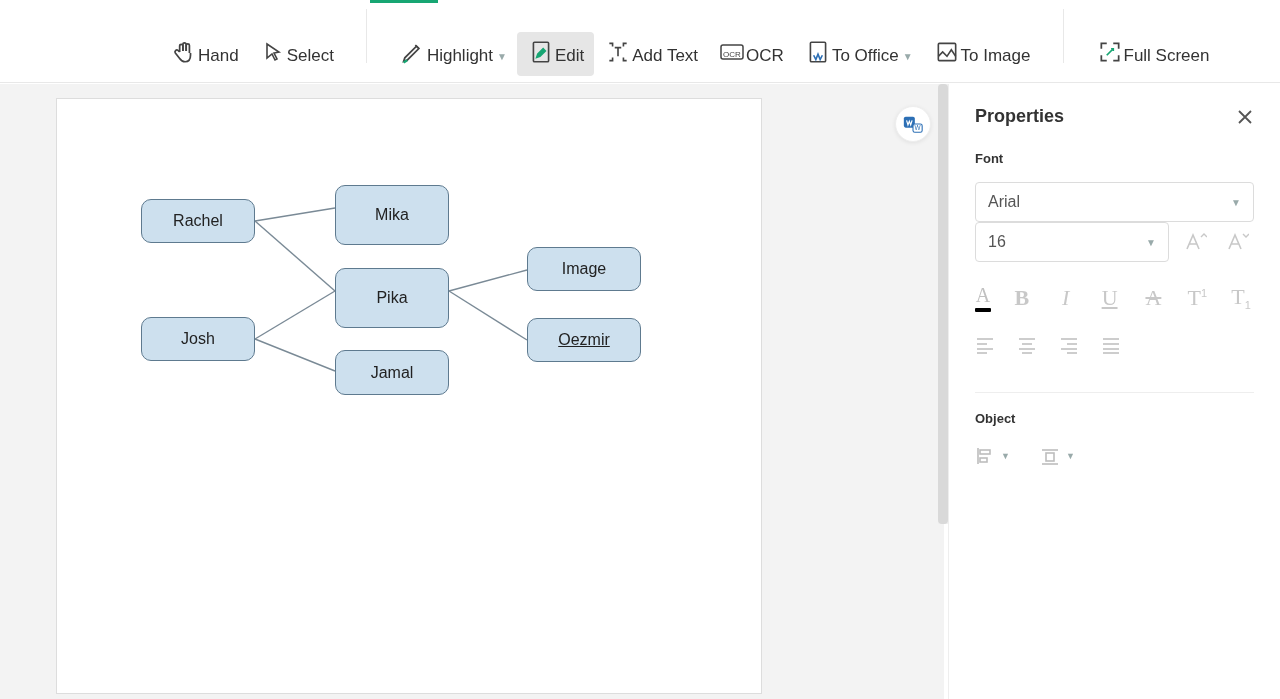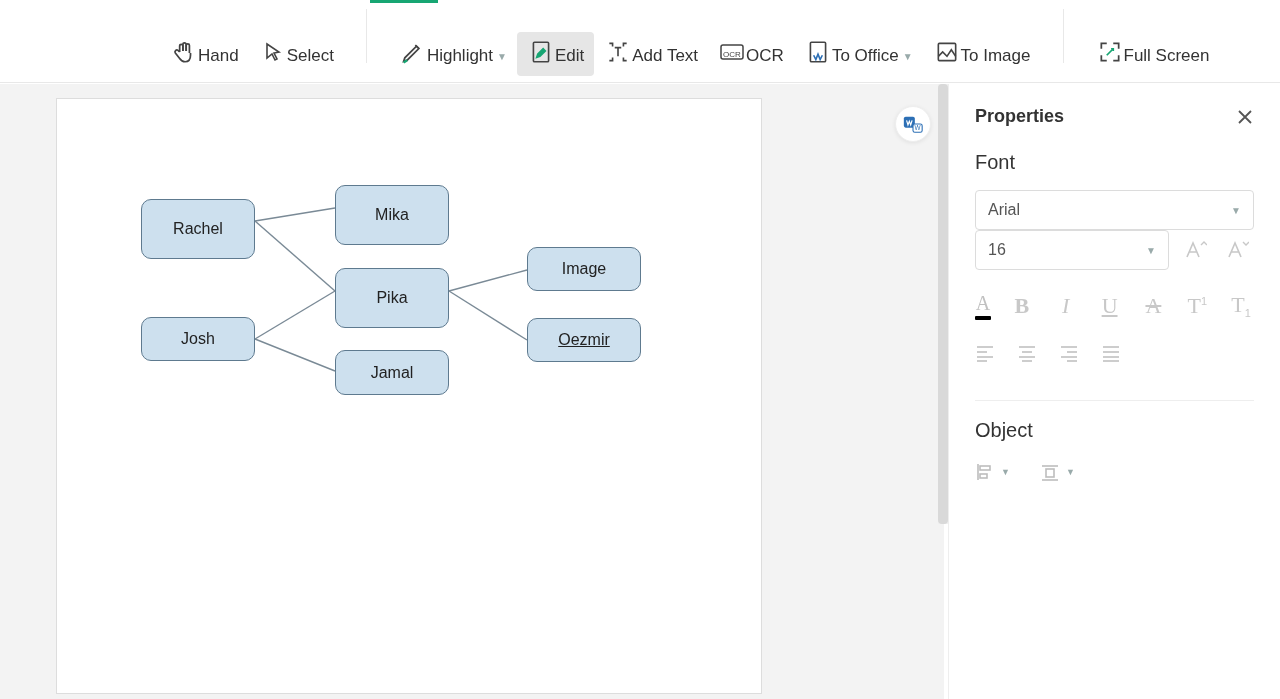--- a/index.html
+++ b/index.html
@@ -61,21 +61,21 @@
 
   
   .panel {
     position: absolute; top: 84px; left: 948px; right: 0; bottom: 0;
     background: #fff; border-left: 1px solid #eee; padding: 22px 26px;
   }
   .panel-header { display:flex; justify-content:space-between; align-items:center; margin-bottom: 24px;}
   .panel-header h2 { font-size: 18px; font-weight: 700; }
   .close-x { font-size: 20px; color:#555; cursor:pointer; }
 
-  .section-title { font-size: 20px; font-weight: 400; margin: 14px 0 16px 0;}
+  .section-title { font-size: 13px; font-weight: 700; margin: 14px 0 16px 0;}
 
   .combo {
     width: 100%; height: 40px; border: 1px solid #dcdcdc; border-radius: 4px;
     display:flex; align-items:center; justify-content:space-between;
     padding: 15px 12px; font-size: 16px; color:#555; background:#fff;
   }
   .row { display:flex; align-items:center; gap:14px; }
   .combo.size { width: 194px; }
   .glyph-btn { width:28px; font-size:22px; color:#c8c8c8; font-family: Georgia, 'Times New Roman', serif; text-align:center; cursor:pointer; }
 
@@ -218,21 +218,21 @@
       <g stroke="#7a8a96" stroke-width="1.4">
         <line x1="198" y1="122" x2="278" y2="109"></line>
         <line x1="198" y1="122" x2="278" y2="192"></line>
         <line x1="198" y1="240" x2="278" y2="192"></line>
         <line x1="198" y1="240" x2="278" y2="272"></line>
         <line x1="392" y1="192" x2="470" y2="171"></line>
         <line x1="392" y1="192" x2="470" y2="241"></line>
       </g>
     </svg>
 
-    <div class="node" style="left:84px; top:100px; width:114px; height:60px;">
+    <div class="node" style="left:84px; top:100px; width:114px; height:44px;">
       <span>Rachel</span>
     </div>
     <div class="node" style="left:84px; top:218px; width:114px; height:44px;">
       <span>Josh</span>
     </div>
     <div class="node" style="left:278px; top:86px; width:114px; height:60px;">
       <span>Mika</span>
     </div>
     <div class="node" style="left:278px; top:169px; width:114px; height:60px;">
       <span>Pika</span>

